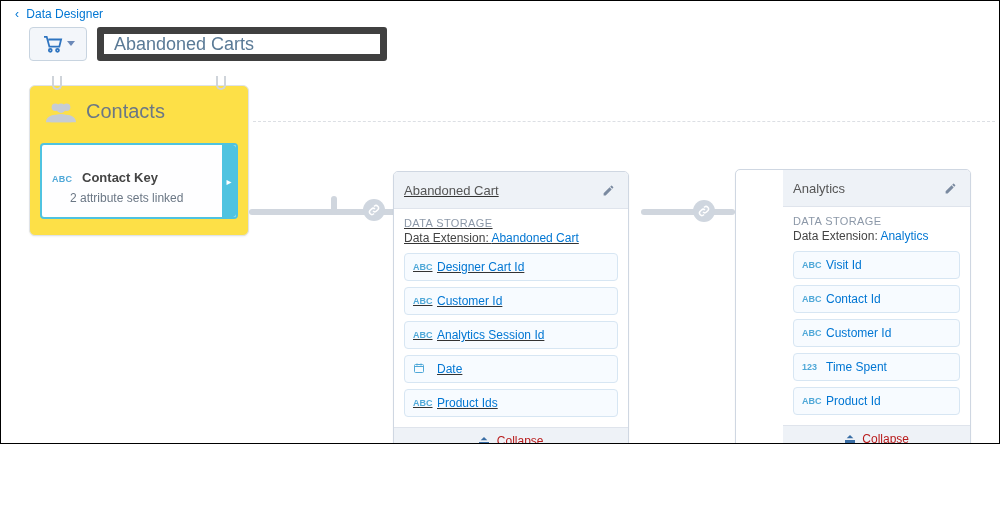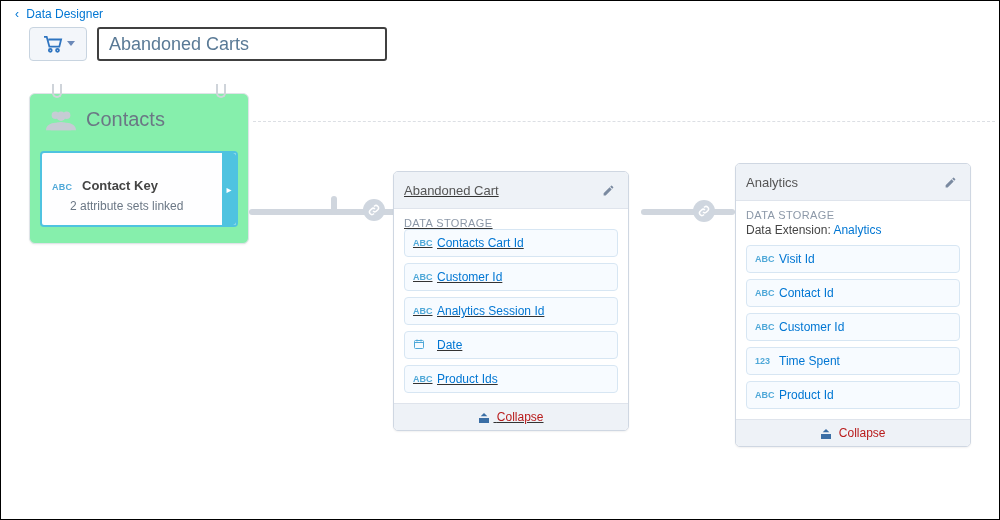--- a/index.html
+++ b/index.html
@@ -6,21 +6,21 @@
   body {
     margin: 0;
     font-family: Arial, Helvetica, sans-serif;
     background: #fff;
     color: #333;
     font-size: 13px;
   }
   .frame {
     border: 1px solid #000;
     width: 1000px;
-    height: 520px;
+    height: 444px;
     position: relative;
     overflow: hidden;
   }
   .breadcrumb {
     padding: 6px 14px 4px 14px;
     font-size: 12px;
     color: #0176d3;
   }
   .breadcrumb span { cursor: pointer; }
   .breadcrumb .chev { color: #0176d3; margin-right:4px;}
@@ -38,37 +38,37 @@
     background: #f3f6fa;
     display:flex;
     align-items:center;
     justify-content:center;
     gap:3px;
     cursor:pointer;
   }
   .title-input {
     width: 290px;
     height: 34px;
-    border: 2px solid #404040;
+    border: 7px solid #404040;
     border-radius: 3px;
     padding: 0 10px;
     font-size: 18px;
     color: #5a7a96;
   }
   .canvas {
     position: absolute;
     left: 0; right: 0; top: 80px; bottom: 0;
   }
 
   
   .contacts-panel {
     position: absolute;
-    left: 28px; top: 12px;
+    left: 28px; top: 4px;
     width: 220px;
-    background:#86efac;
+    background:#fde047;
     border:1px solid #dfe3e8;
     border-radius:6px;
     box-shadow:0 1px 2px rgba(0,0,0,.05);
   }
   .hanger {
     position:absolute;
     top:-10px;
     width:10px; height:14px;
     border:2px solid #cfd4da;
     border-top:none;
@@ -111,21 +111,21 @@
   .de-card{
     position:absolute;
     width:236px;
     border:1px solid #cfd7e2;
     border-radius:5px;
     background:#fff;
     box-shadow:0 1px 2px rgba(0,0,0,.06);
     overflow:hidden;
   }
   .de-card.one{ left:392px; top:90px;text-decoration:underline; }
-  .de-card.two{ left:734px; top:82px; }
+  .de-card.two{ left:734px; top:88px;padding-left:47px; }
   .de-head{
     background:#eef2f7;
     padding:8px 10px;
     display:flex; align-items:center;
     border-bottom:1px solid #dfe4ec;
   }
   .de-head .name{ flex:1; color:#555; font-size:13px; }
   .de-head .ico{
     width:20px; height:20px; display:flex; align-items:center; justify-content:center;
     color:#7a8aa0; cursor:pointer;
@@ -262,23 +262,26 @@
       <div class="de-head">
         <span class="name">Abandoned Cart</span>
         <span class="ico">
           <svg width="13" height="13" viewBox="0 0 24 24" fill="#7a8aa0">
               <path d="M3 17.25V21h3.75L17.8 9.94l-3.75-3.75L3 17.25zM20.7 7.04a1 1 0 0 0 0-1.41l-2.34-2.34a1 1 0 0 0-1.41 0l-1.83 1.83 3.75 3.75 1.83-1.83z"></path>
             </svg>
         </span>
       </div>
       <div class="de-body">
         <div class="ds-label">DATA STORAGE</div>
-        <div class="field">
-            <span class="type-icon">ABC</span>
-            <span>Contacts Cart Id</span>
+        <div class="ds-name">
+          <span>Data Extension: </span><a>Abandoned Cart</a>
+        </div>
+        <div class="field">
+            <span class="type-icon">ABC</span>
+            <span>Designer Cart Id</span>
           </div>
         <div class="field">
             <span class="type-icon">ABC</span>
             <span>Customer Id</span>
           </div>
         <div class="field">
             <span class="type-icon">ABC</span>
             <span>Analytics Session Id</span>
           </div>
         <div class="field">

